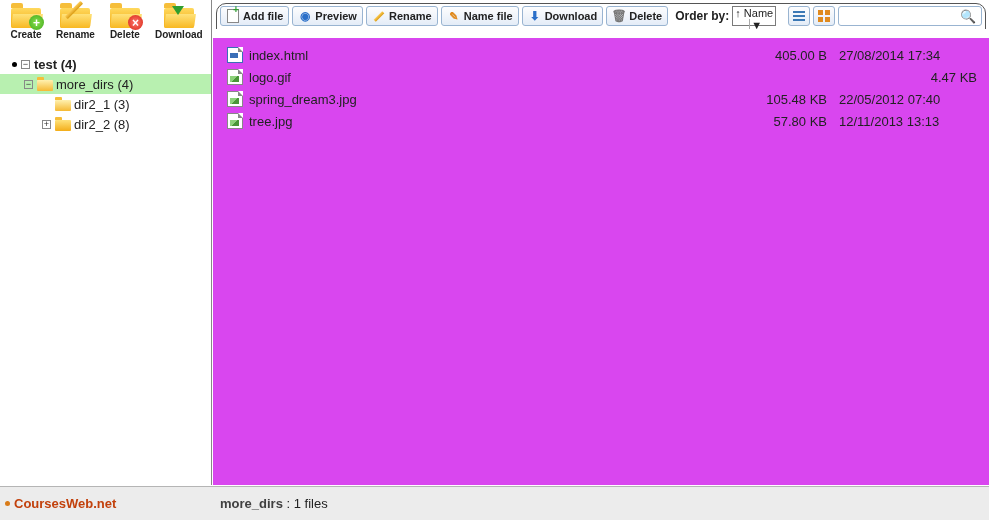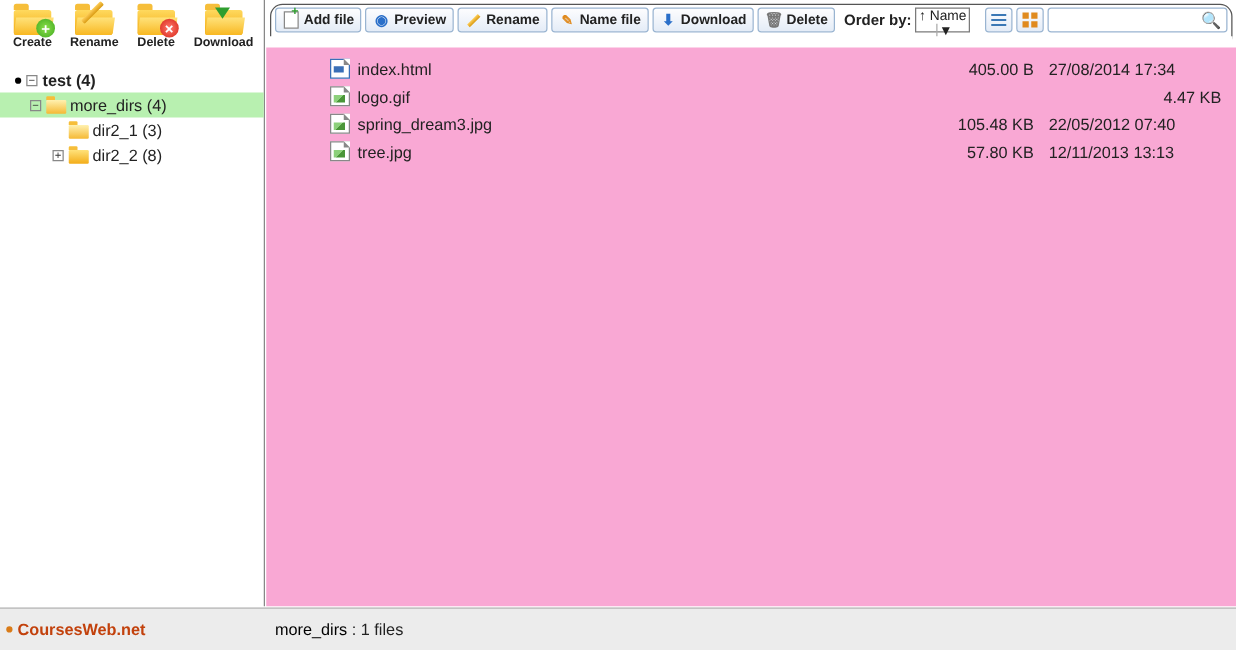--- a/index.html
+++ b/index.html
@@ -37,36 +37,36 @@
   .tbar-wrap::after{ content:""; position:absolute; left:-1px; right:-1px; bottom:-1px; height:10px; background:#fff;}
   .m-btn { display:flex; align-items:center; gap:3px; height:20px; padding:0 5px; border:1px solid #99b4d1; background:linear-gradient(#fdfdfe,#e4ecf7); border-radius:3px; font-size:11px; font-weight:bold; cursor:pointer;}
   .m-btn .mi { width:14px; height:14px; display:flex; align-items:center; justify-content:center;}
   .orderlbl{ font-weight:bold; font-size:12px; margin-left:4px;}
   .select{ display:flex; align-items:center; height:20px; border:1px solid #7a7a7a; background:#fff; font-size:11px; padding:0 2px;flex-direction:column;}
   .select .arr{ width:15px; text-align:center; border-left:1px solid #aaa; margin-left:4px;}
   .view-btn { width:22px; height:20px; border:1px solid #99b4d1; background:linear-gradient(#fdfdfe,#e4ecf7); border-radius:3px; display:flex; align-items:center; justify-content:center; cursor:pointer;}
   .searchbox{ flex:1; min-width:60px; height:20px; border:1px solid #99b4d1; border-radius:3px; background:#fff; position:relative;}
   .searchbox .mag{ position:absolute; right:4px; top:2px; color:#3b78b5; font-size:13px;}
   
-  .filelist { position:absolute; left:0; right:0; top:38px; bottom:0; background:#f9a8d4; padding-top:6px; overflow:auto;padding-left:37px;}
+  .filelist { position:absolute; left:0; right:0; top:38px; bottom:0; background:#d946ef; padding-top:6px; overflow:auto;}
   .file-row { display:flex; align-items:center; height:22px; cursor:pointer; font-size:13px;}
   .file-row .fico{ width:16px;height:16px; margin:0 6px 0 14px; border:1px solid #888; background:#fff; position:relative; flex-shrink:0;}
   .file-row .fico::after{ content:""; position:absolute; right:-1px; top:-1px; width:0;height:0; border-top:5px solid #fff; border-left:5px solid #888;}
   .file-row .fico.html{ border-color:#3a6fb7; } .file-row .fico.html::before{content:"";position:absolute;left:2px;top:5px;width:8px;height:5px;background:#3a6fb7;}
   .file-row .fico.img::before{content:"";position:absolute;left:2px;top:6px;width:9px;height:6px;background:linear-gradient(135deg,#8cd07a 50%,#4a9638 50%);}
   .file-row .fname{ flex:1; }
   .file-row .fsize{ width:90px; text-align:right; padding-right:12px;}
   .file-row .fdate{ width:150px; padding-right:10px;}
   
   
   .status{ position:absolute; left:0; right:0; bottom:0; height:34px; border-top:1px solid #b5b5b5; background:#ececec; display:flex; align-items:center; font-size:13px;}
   .status .lcell{ width:212px; padding-left:5px; display:flex; align-items:center; gap:4px;}
   .status .lcell a{ color:#c2410c; font-weight:bold; text-decoration:none;}
   .status .rcell{ padding-left:8px;}
-  .status .rcell .dir{ color:#000000; font-weight:normal;}
+  .status .rcell .dir{ color:#404040; font-weight:bold;}
   .dot{ width:5px; height:5px; background:#d97b18; border-radius:50%; display:inline-block;}
 
   
   .mi.addfile::before{content:"";width:10px;height:12px;border:1px solid #888;background:#fff;display:block;position:relative;}
   .mi.addfile::after{content:"+";position:absolute;color:#2f9e2f;font-weight:bold;font-size:10px;margin:-14px 0 0 6px;}
   .mi.preview{color:#2a6fc9;font-size:12px;} 
   .mi.rename{ } .mi.rename::before{content:"";display:block;width:12px;height:3px;background:linear-gradient(#ffcf5a,#d99a12);transform:rotate(-45deg);}
   .mi.edit{color:#e08a1e;font-size:11px;}
   .mi.download{color:#2a6fc9;font-size:12px;}
   .mi.delete{color:#777;font-size:12px;}

